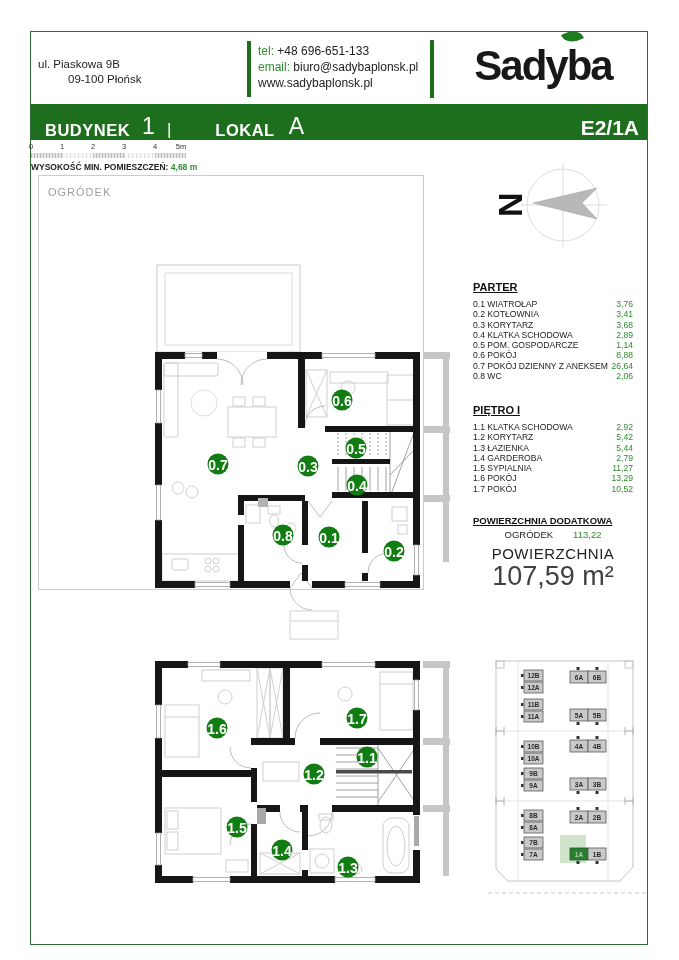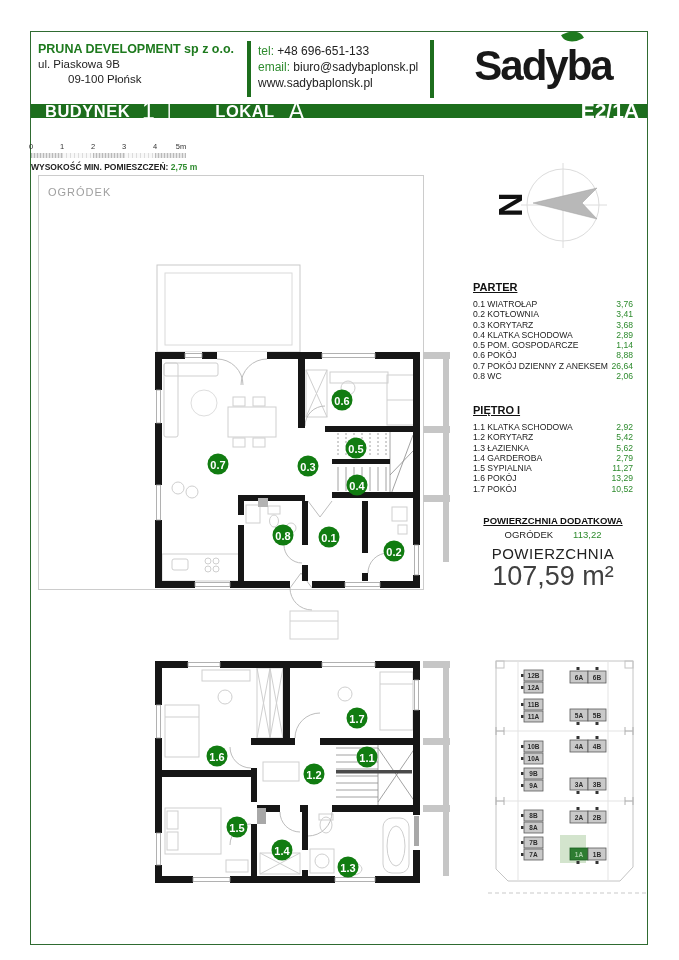--- a/index.html
+++ b/index.html
@@ -15,65 +15,64 @@
   .vsep{width:4px;background:#1d6e1d;}
   .sep1{left:247px;top:41px;height:56px;}
   .sep2{left:430px;top:40px;height:58px;}
   .contact{left:258px;top:43px;font-size:12px;line-height:16px;color:#222;}
   .contact .g{color:#2e8b2e;margin-top:8px;}
   .logo{left:440px;top:42px;width:206px;text-align:center;font-size:42px;font-weight:800;
         letter-spacing:-2px;color:#181818;}
   .leaf{left:563px;top:30px;width:19px;height:13px;background:#1e7a1e;
         border-radius:0 90% 0 90%;transform:rotate(-28deg);}
   
-  .bar{left:31px;top:104px;width:616px;height:14px;background:#1d6e1d;color:#fff;
-       display:flex;align-items:center;}
+  .bar{left:31px;top:104px;width:616px;height:36px;background:#1d6e1d;color:#fff;
+       display:flex;align-items:flex-end;}
   .bar .lbl{font-size:16.5px;font-weight:600;letter-spacing:.5px;}
   .bar .big{font-size:23px;font-weight:400;}
   .bar .pipe{font-size:17px;font-weight:300;}
   .bar .code{margin-left:auto;margin-right:8px;font-size:21px;font-weight:600;}
   
   .tick{font-size:7.5px;color:#333;transform:translateX(-50%);}
   .scalebar{left:31px;top:153px;width:155px;height:5px;display:flex;}
   .scalebar i{display:block;width:31px;height:5px;}
   .sa{background:repeating-linear-gradient(90deg,#b9b9b9 0 1px,#e6e6e6 1px 3px);}
   .sb{background:repeating-linear-gradient(90deg,#dcdcdc 0 1px,#f8f8f8 1px 4px);}
   .hnote{left:31px;top:162px;font-size:8.5px;font-weight:700;color:#222;}
   .hnote .g{color:#2e8b2e;font-weight:700;}
   
   .garden{left:38px;top:175px;width:384px;height:413px;border:1px solid #ccc;}
   .garden-label{left:48px;top:186px;font-size:11px;color:#9f9f9f;letter-spacing:1px;}
   
   .badge{position:absolute;width:21px;height:21px;border-radius:50%;background:#117c11;
-         color:#fff;font-size:11px;font-weight:700;display:flex;align-items:center;
+         color:#fff;font-size:14px;font-weight:700;display:flex;align-items:center;
          justify-content:center;transform:translate(-50%,-50%);}
   
   .rlist{left:473px;width:160px;}
   .rtitle{font-size:11px;font-weight:700;text-decoration:underline;color:#111;}
   .room-row{display:flex;justify-content:space-between;font-size:8.6px;color:#222;
             line-height:10.3px;}
   .room-row .val{color:#2e8b2e;}
-  .addl-title{left:473px;top:515px;width:160px;text-align:center;font-size:9.5px;
+  .addl-title{left:473px;top:515px;width:160px;text-align:left;font-size:9.5px;
               font-weight:700;text-decoration:underline;color:#111;}
   .addl-line{left:473px;top:529px;width:160px;display:flex;justify-content:center;gap:20px;
              font-size:9.5px;color:#222;}
   .addl-line .val{color:#2e8b2e;}
   .total-label{left:473px;top:545px;width:160px;text-align:center;font-size:15px;
                letter-spacing:.5px;color:#222;}
   .total-value{left:473px;top:561px;width:160px;text-align:center;font-size:27px;
                color:#404040;}
 </style>
 </head>
 <body>
 
 <div class="sheet">
 
   <div class="abs frame"></div>
 
-  <div class="abs company-name">PRUNA DEVELOPMENT sp z o.o.</div>
   <div class="abs addr1">ul. Piaskowa 9B</div>
   <div class="abs addr2">09-100 Płońsk</div>
   <div class="abs vsep sep1"></div>
   <div class="abs contact">
     <div><span class="g">tel:</span> <span>+48 696-651-133</span></div>
     <div><span class="g">email:</span> <span>biuro@sadybaplonsk.pl</span></div>
     <div>www.sadybaplonsk.pl</div>
   </div>
   <div class="abs vsep sep2"></div>
   <div class="abs logo">Sadyba</div>
@@ -96,21 +95,21 @@
   <span class="abs tick" style="left:181px;top:142px">5m</span>
   <div class="abs scalebar">
     <i class="sa"></i>
       <i class="sb"></i>
       <i class="sa"></i>
       <i class="sb"></i>
       <i class="sa"></i>
   </div>
   <div class="abs hnote">
     <span>WYSOKOŚĆ MIN. POMIESZCZEŃ:</span>
-    <span class="g">2,75 m</span>
+    <span class="g">4,68 m</span>
   </div>
 
   <div class="abs garden"></div>
   <div class="abs garden-label">OGRÓDEK</div>
 
   <svg class="abs" style="left:497px;top:158px" width="120" height="95" viewBox="0 0 120 95">
     <circle cx="66" cy="47" r="36" fill="none" stroke="#dcdcdc"></circle>
     <line x1="66" y1="5" x2="66" y2="90" stroke="#dcdcdc"></line>
     <line x1="24" y1="47" x2="110" y2="47" stroke="#dcdcdc"></line>
     <polygon points="36,45 100,30 85,45 100,61" fill="#b8b8b8" stroke="#9e9e9e" stroke-width="0.5"></polygon>
@@ -346,21 +345,21 @@
   <div class="badge" style="left:356px;top:448px">0.5</div>
   <div class="badge" style="left:342px;top:400px">0.6</div>
   <div class="badge" style="left:218px;top:464px">0.7</div>
   <div class="badge" style="left:283px;top:535px">0.8</div>
 
   <div class="badge" style="left:367px;top:757px">1.1</div>
   <div class="badge" style="left:314px;top:774px">1.2</div>
   <div class="badge" style="left:348px;top:867px">1.3</div>
   <div class="badge" style="left:282px;top:850px">1.4</div>
   <div class="badge" style="left:237px;top:827px">1.5</div>
-  <div class="badge" style="left:217px;top:756px">1.6</div>
+  <div class="badge" style="left:217px;top:728px">1.6</div>
   <div class="badge" style="left:357px;top:718px">1.7</div>
 
   <div class="abs rlist" style="top:281px">
     <div class="rtitle">PARTER</div>
     <div style="height:6px"></div>
     <div class="room-row">
         <span>0.1 WIATROŁAP</span>
         <span class="val">3,76</span>
       </div>
     <div class="room-row">
@@ -399,21 +398,21 @@
     <div class="room-row">
         <span>1.1 KLATKA SCHODOWA</span>
         <span class="val">2,92</span>
       </div>
     <div class="room-row">
         <span>1.2 KORYTARZ</span>
         <span class="val">5,42</span>
       </div>
     <div class="room-row">
         <span>1.3 ŁAZIENKA</span>
-        <span class="val">5,62</span>
+        <span class="val">5,44</span>
       </div>
     <div class="room-row">
         <span>1.4 GARDEROBA</span>
         <span class="val">2,79</span>
       </div>
     <div class="room-row">
         <span>1.5 SYPIALNIA</span>
         <span class="val">11,27</span>
       </div>
     <div class="room-row">

